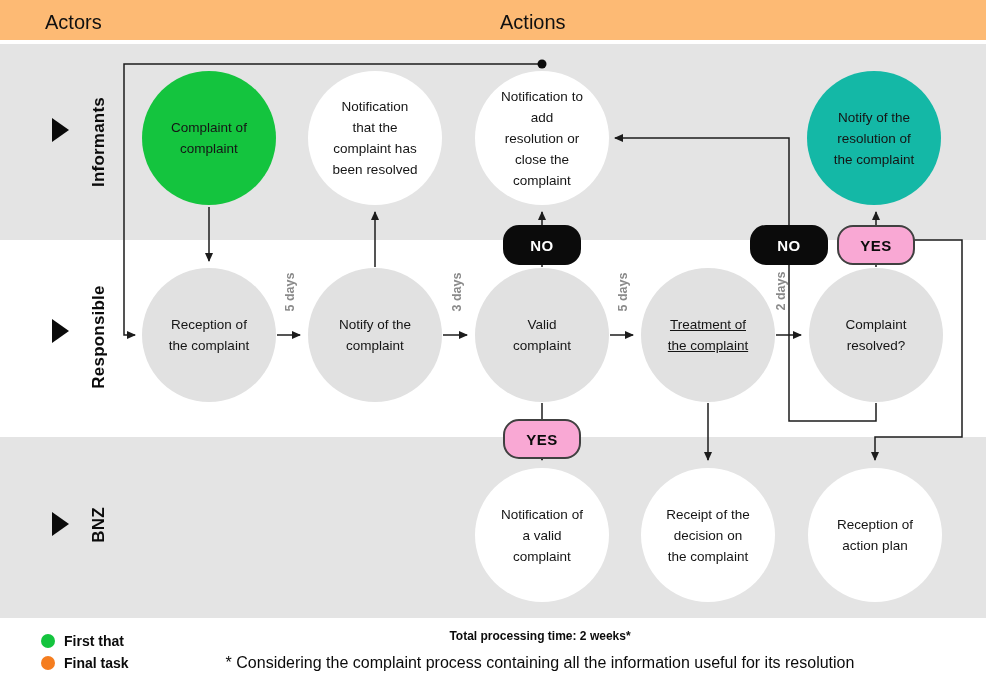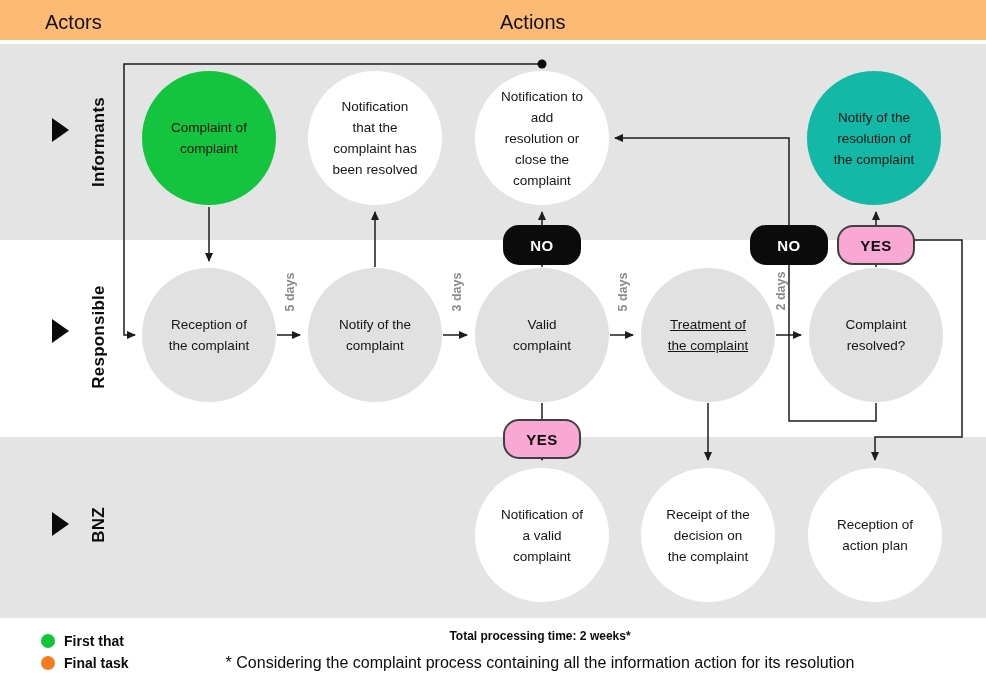--- a/index.html
+++ b/index.html
@@ -163,15 +163,15 @@
     <div class="legend-row">
       <div class="legend-dot dot-green"></div>
       <div class="legend-text">First that</div>
     </div>
     <div class="legend-row">
       <div class="legend-dot dot-orange"></div>
       <div class="legend-text">Final task</div>
     </div>
   </div>
   <div class="footer-total">Total processing time: 2 weeks*</div>
-  <div class="footer-note">* Considering the complaint process containing all the information action for its resolution</div>
+  <div class="footer-note">* Considering the complaint process containing all the information useful for its resolution</div>
 
 </div>
 
 </body></html>

